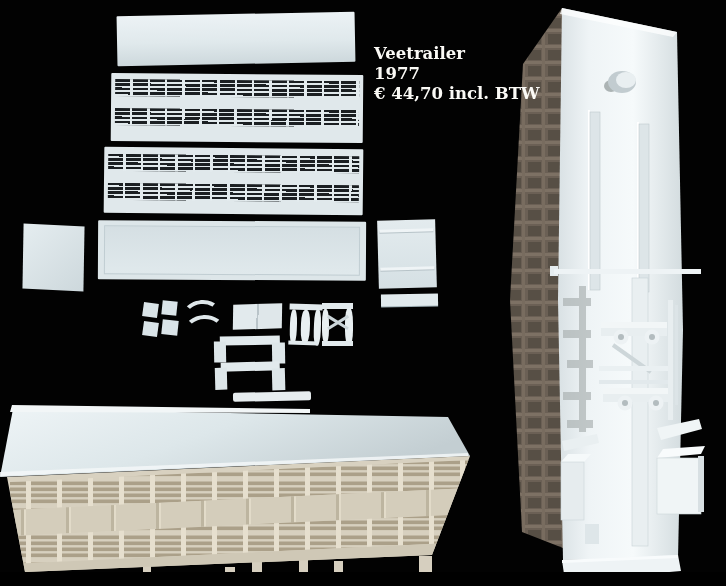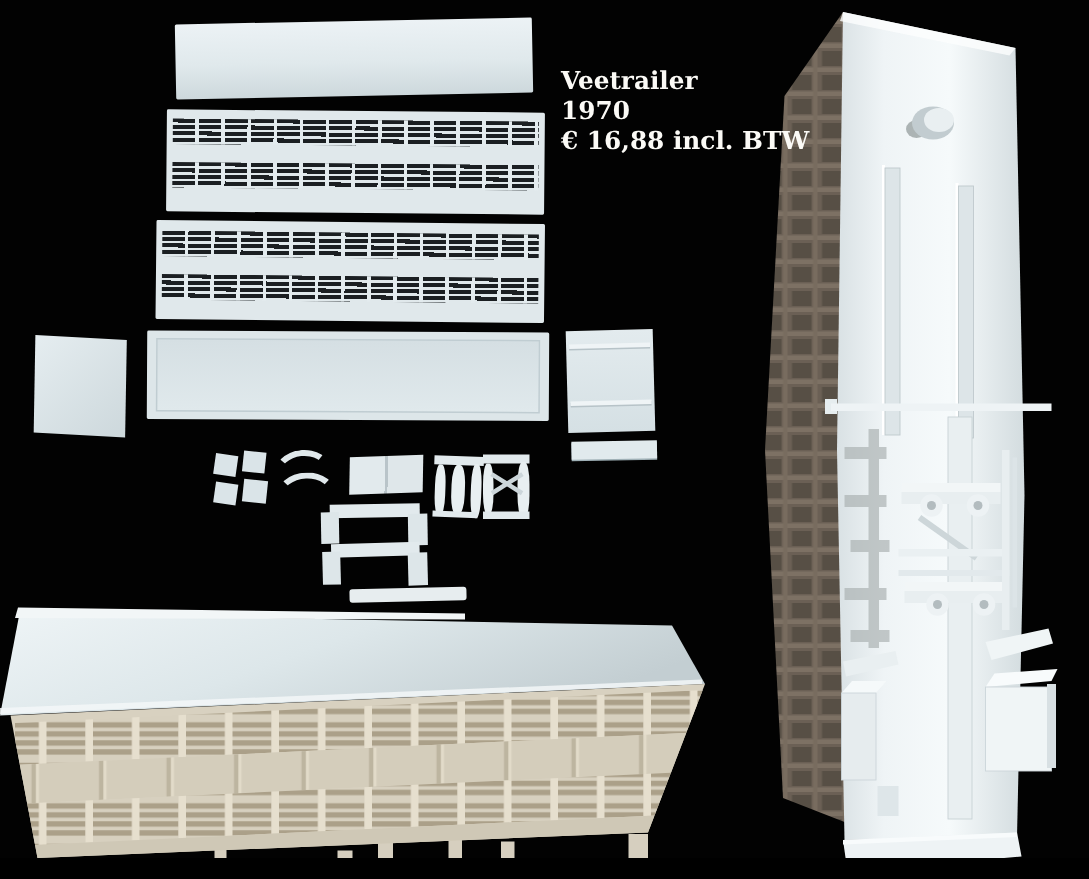--- a/index.html
+++ b/index.html
@@ -48,22 +48,22 @@
   #chassis-svg{position:absolute;left:505px;top:0;z-index:4;}
   .backsliver{left:233px;top:392px;width:78px;height:9px;background:#e7edef;transform:rotate(-1.2deg);border-radius:2px;}
 </style>
 </head>
 <body>
 
 <div id="canvas">
 
   <div id="caption">
     <div class="cap-line">Veetrailer</div>
-    <div class="cap-line">1970</div>
-    <div class="cap-line">€ 16,88 incl. BTW</div>
+    <div class="cap-line">1977</div>
+    <div class="cap-line">€ 44,70 incl. BTW</div>
   </div>
 
   <div class="part roof-strip"></div>
 
   <div class="part vent-panel vp1">
     <div class="vent-row r1"></div>
     <div class="vent-row r2"></div>
   </div>
 
   <div class="part vent-panel vp2">

